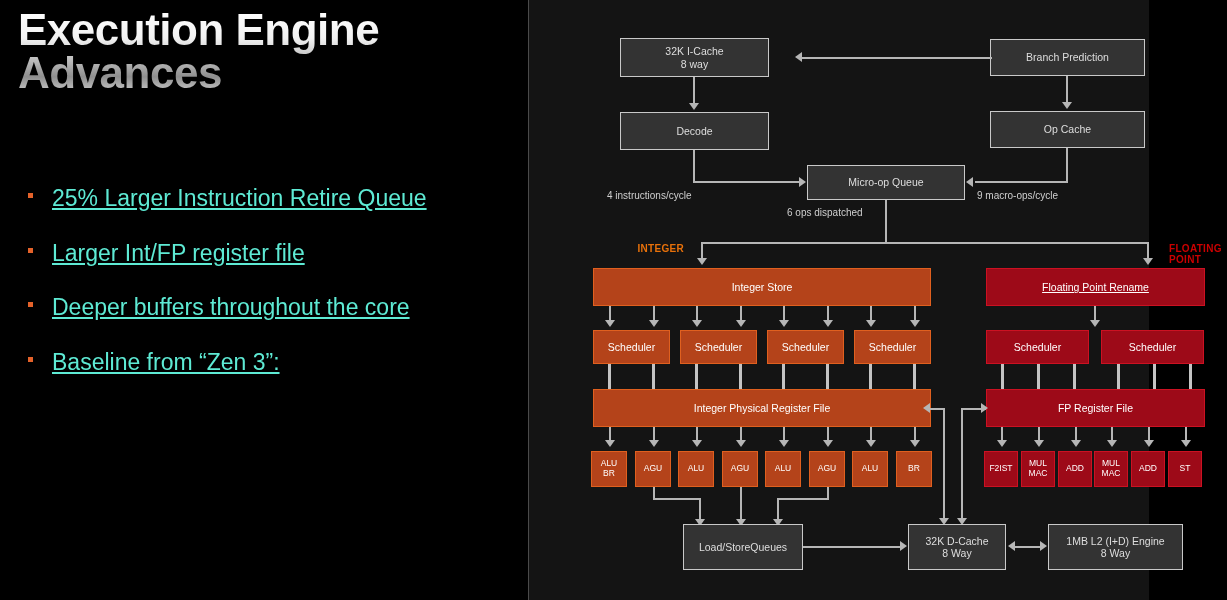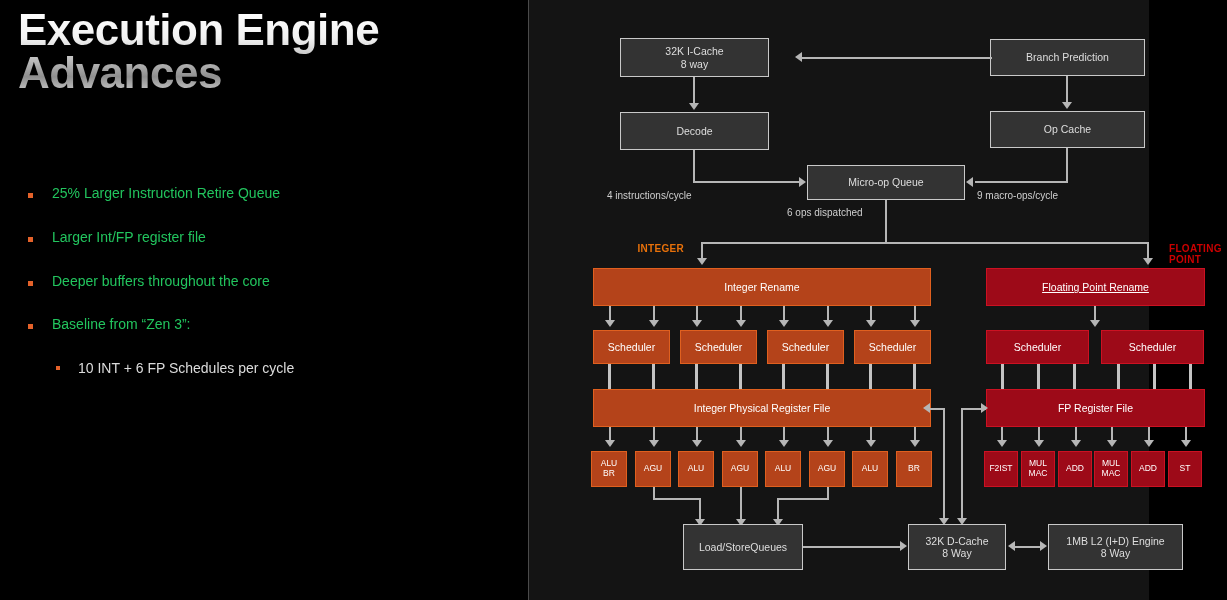--- a/index.html
+++ b/index.html
@@ -14,21 +14,21 @@
 
   .title{position:absolute;left:18px;top:8px;width:480px;
          font-size:44px;font-weight:bold;line-height:0.98;letter-spacing:-0.5px;
          background:linear-gradient(180deg,#ffffff 0%,#f2f2f2 35%,#b9b9b9 62%,#8e8e8e 80%,#cfcfcf 100%);
          -webkit-background-clip:text;background-clip:text;color:transparent;
          -webkit-text-fill-color:transparent;}
   .title .l2{display:block;}
 
   .bullets{position:absolute;left:20px;top:185px;width:500px;}
   .bullet{position:relative;padding-left:32px;margin-bottom:27px;
-          color:#22c55e;font-size:14px;line-height:1.2;font-weight:400;}
+          color:#5eead4;font-size:23px;line-height:1.2;font-weight:400;text-decoration:underline;}
   .bullet::before{content:"";position:absolute;left:8px;top:8px;
           width:5px;height:5px;background:#e4622a;}
   .subbullet{position:relative;margin-top:18px;margin-left:30px;padding-left:28px;
           color:#dcdcdc;font-size:14px;}
   .subbullet::before{content:"";position:absolute;left:6px;top:6px;
           width:4px;height:4px;background:#e4622a;}
 
   
   .box{position:absolute;box-sizing:border-box;display:flex;align-items:center;
        justify-content:center;text-align:center;color:#fff;line-height:1.15;}
@@ -57,21 +57,20 @@
     <div class="title">
       <span class="l1">Execution Engine</span>
       <span class="l2">Advances</span>
     </div>
 
     <div class="bullets">
       <div class="bullet">25% Larger Instruction Retire Queue</div>
       <div class="bullet">Larger Int/FP register file</div>
       <div class="bullet">Deeper buffers throughout the core</div>
       <div class="bullet">Baseline from “Zen 3”:</div>
-      <div class="subbullet">10 INT + 6 FP Schedules per cycle</div>
     </div>
   </div>
 
   <div id="divider"></div>
 
   <div id="right">
 
     <div class="box gray" style="left:91px;top:38px;width:149px;height:39px;flex-direction:column;">
       <span>32K I-Cache</span>
       <span>8 way</span>
@@ -108,21 +107,21 @@
     <div class="ln lnh" style="left:172px;top:242px;width:448px;"></div>
     <div class="ln lnv" style="left:172px;top:242px;height:17px;"></div>
     <div class="ah ah-d" style="left:168px;top:258px;"></div>
     <div class="ln lnv" style="left:618px;top:242px;height:17px;"></div>
     <div class="ah ah-d" style="left:614px;top:258px;"></div>
     <div class="lbl" style="left:258px;top:207px;">6 ops dispatched</div>
 
     <div class="secname" style="left:155px;top:243px;color:#e8710a;transform:translateX(-100%);">INTEGER</div>
     <div class="secname" style="left:640px;top:243px;color:#cc0000;">FLOATING POINT</div>
 
-    <div class="box orange" style="left:64px;top:268px;width:338px;height:38px;">Integer Rename</div>
+    <div class="box orange" style="left:64px;top:268px;width:338px;height:38px;">Integer Store</div>
 
     <div class="ln lnv" style="left:80px;top:306px;height:15px;"></div>
     <div class="ah ah-d" style="left:76px;top:320px;"></div>
     <div class="ln lnv" style="left:124px;top:306px;height:15px;"></div>
     <div class="ah ah-d" style="left:120px;top:320px;"></div>
     <div class="ln lnv" style="left:167px;top:306px;height:15px;"></div>
     <div class="ah ah-d" style="left:163px;top:320px;"></div>
     <div class="ln lnv" style="left:211px;top:306px;height:15px;"></div>
     <div class="ah ah-d" style="left:207px;top:320px;"></div>
     <div class="ln lnv" style="left:254px;top:306px;height:15px;"></div>

